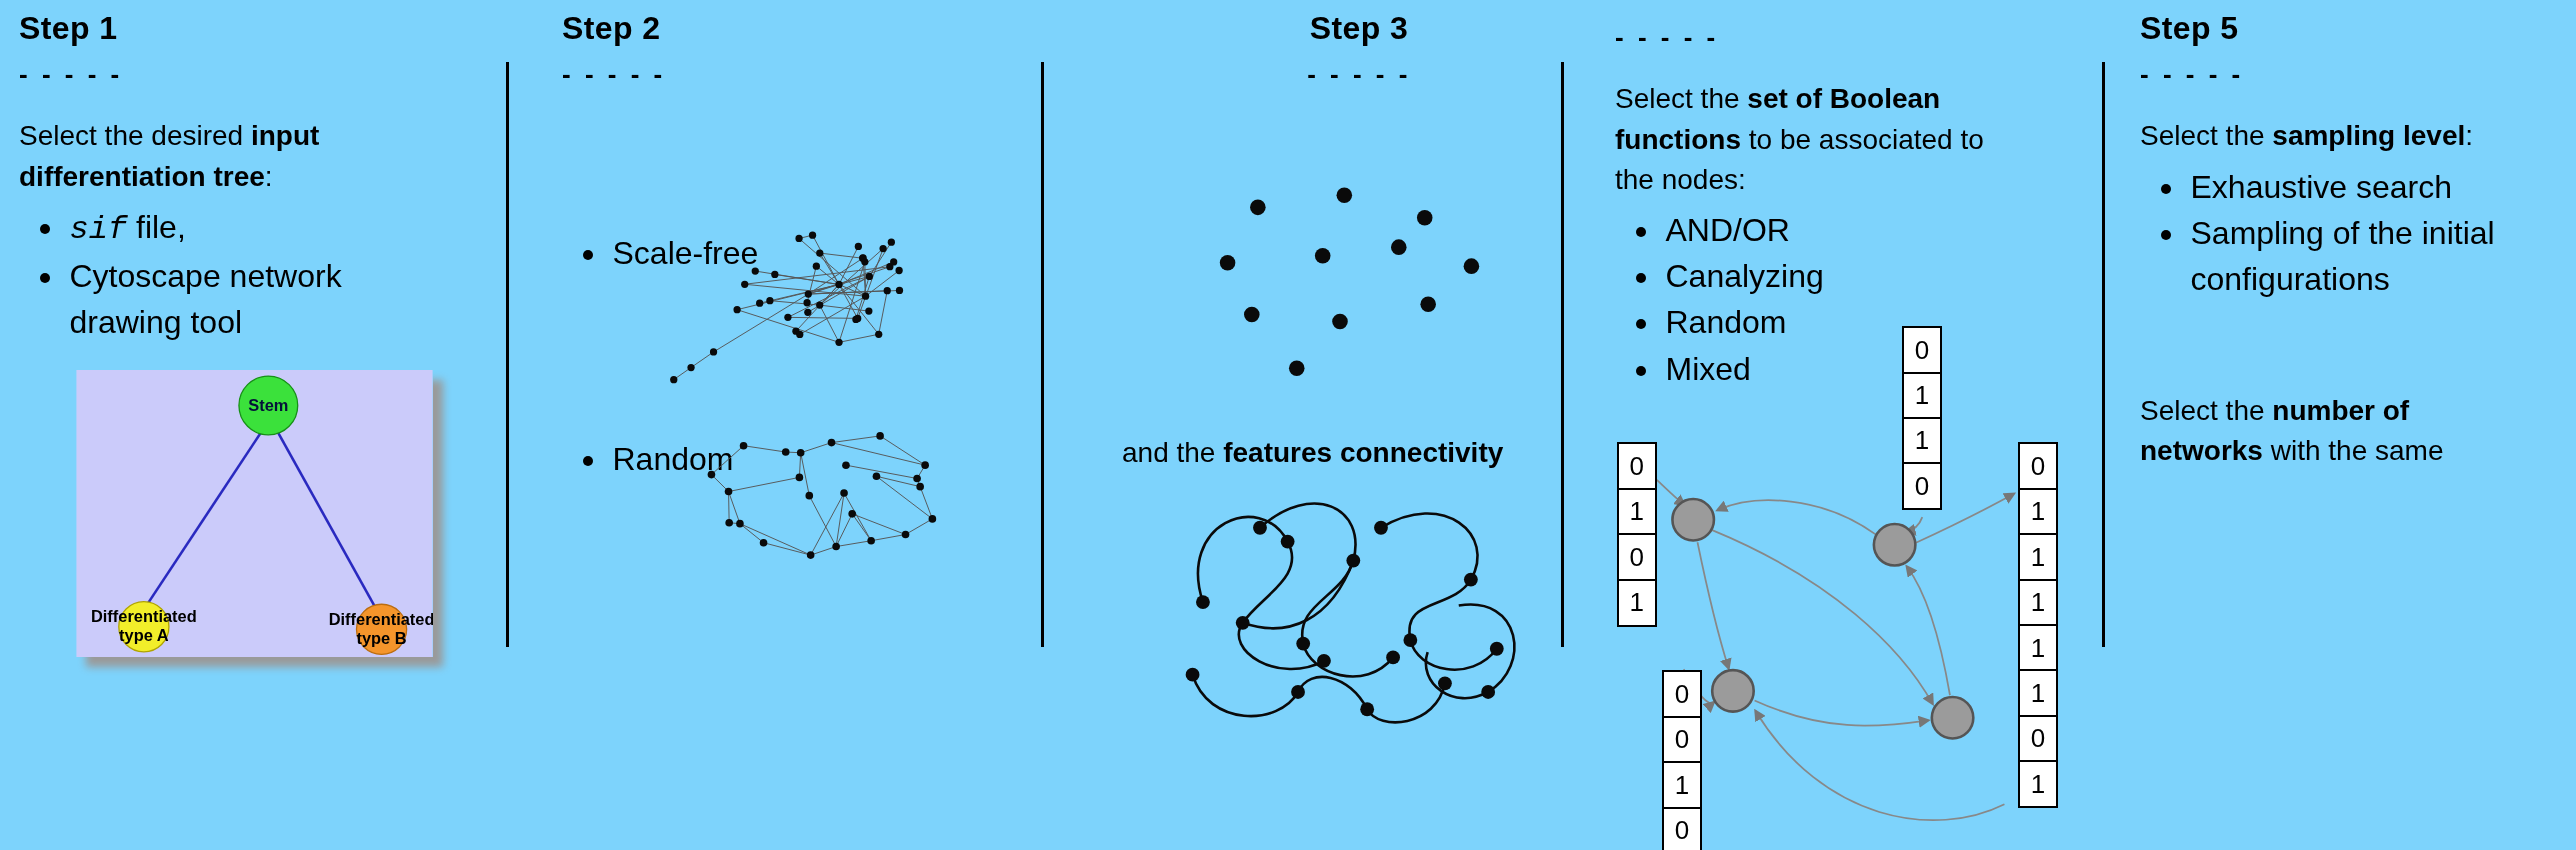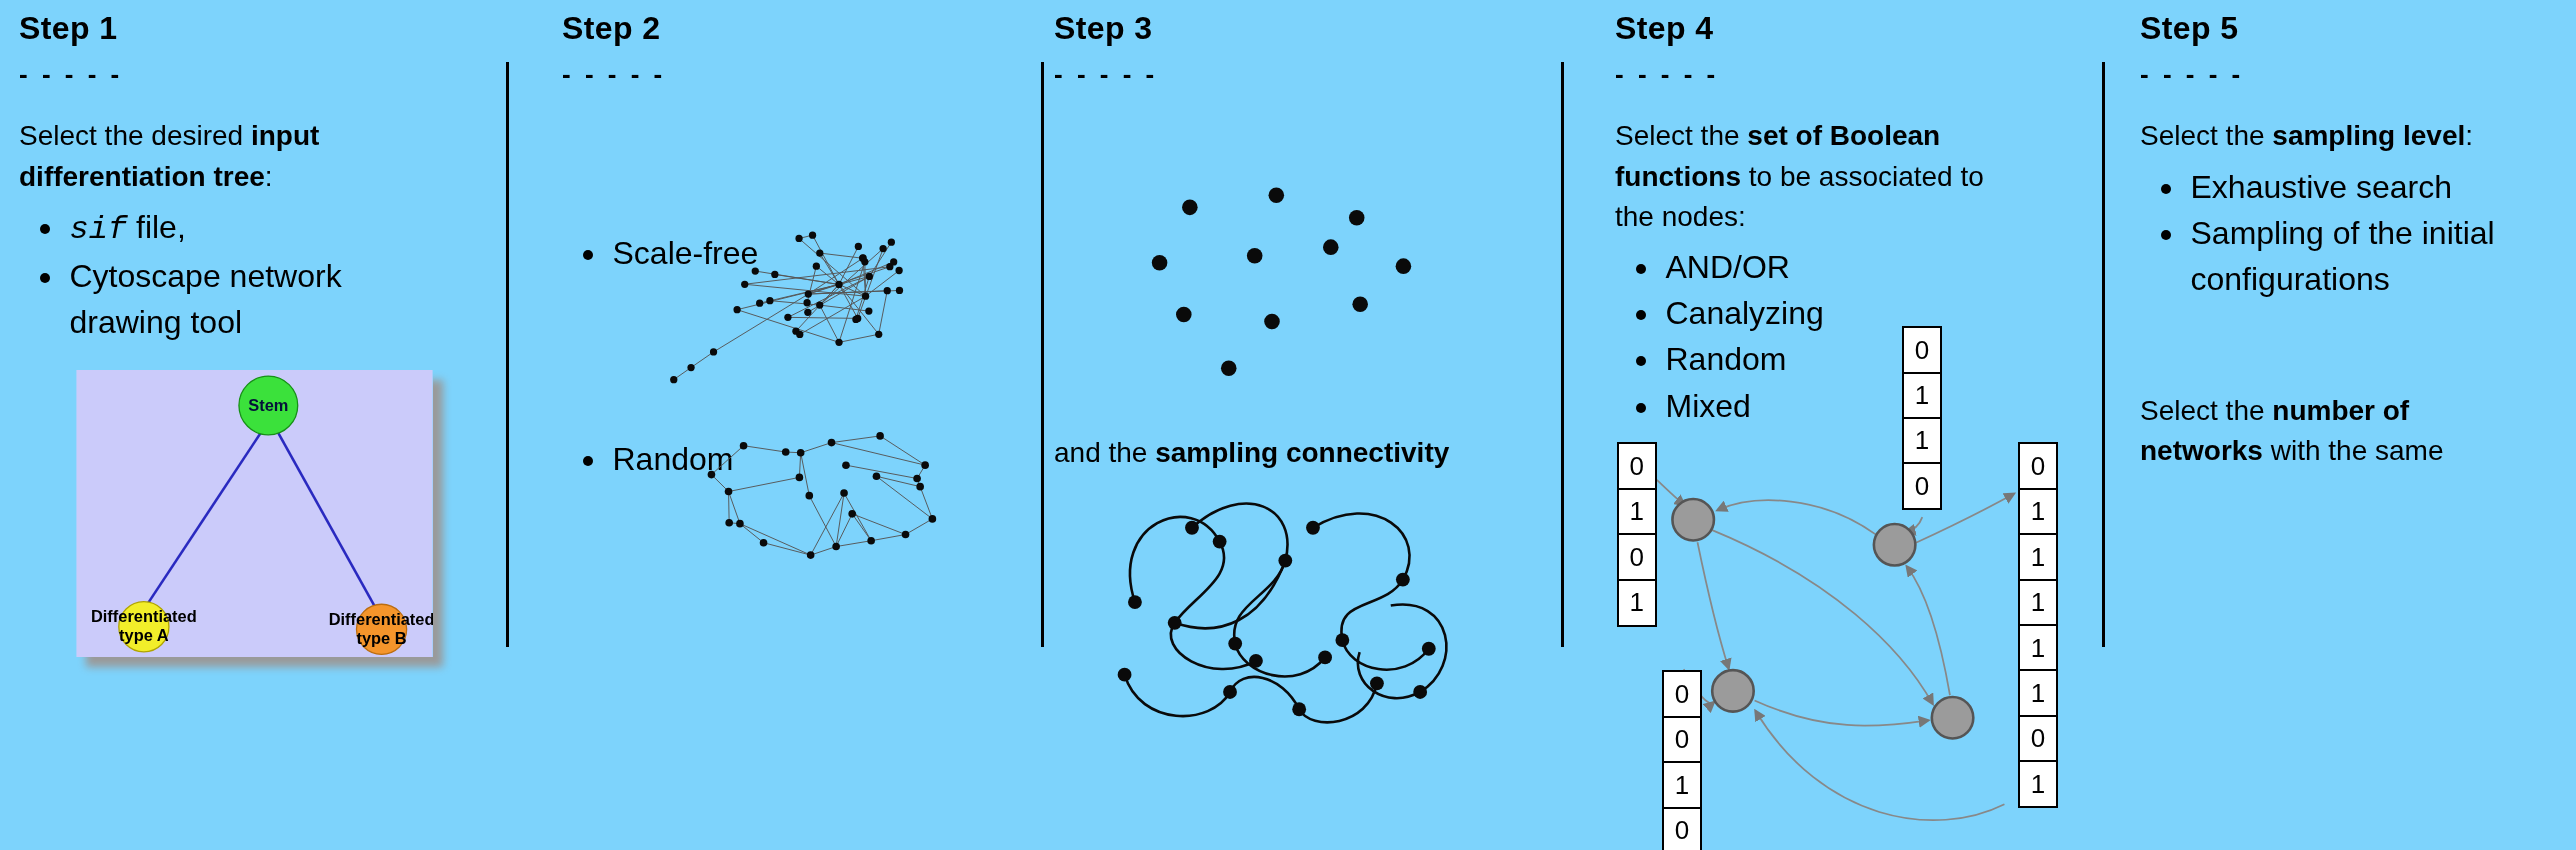--- a/index.html
+++ b/index.html
@@ -3,21 +3,21 @@
 <meta charset="utf-8">
 <style>
   * { margin:0; padding:0; box-sizing:border-box; }
   html,body { background:#ffffff; }
   body { font-family:"Liberation Sans","DejaVu Sans",sans-serif; color:#000; }
   .canvas { position:relative; width:2576px; height:851px; background:#7dd3fc; overflow:hidden;padding-left:42px; }
 
   .col  { position:absolute; top:0; padding-top:10.4px; }
   .col1 { left:19px;   width:407px; }
   .col2 { left:562px;  width:437px; }
-  .col3 { left:1054px; width:474px; }
+  .col3 { left:1122px; width:474px;text-align:center; }
   .col4 { left:1615px; width:450px; }
   .col5 { left:2140px; width:434px; }
 
   .sep { position:absolute; top:62px; height:585px; width:2.6px; background:#000; }
   .sep1 { left:506px; } .sep2 { left:1041px; } .sep3 { left:1561px; } .sep4 { left:2102px; }
 
   .h { font-size:32px; font-weight:bold; letter-spacing:0.4px; }
   .dashes { font-size:26px; font-weight:bold; letter-spacing:3.5px; margin-top:12px; }
   .txt { font-size:28px; line-height:1.44; }
   .b { font-weight:bold; }
@@ -275,21 +275,21 @@
           <circle cx="150" cy="84" r="9" fill="#0a0a0a"></circle>
           <circle cx="238" cy="74" r="9" fill="#0a0a0a"></circle>
           <circle cx="322" cy="96" r="9" fill="#0a0a0a"></circle>
           <circle cx="68" cy="152" r="9" fill="#0a0a0a"></circle>
           <circle cx="170" cy="160" r="9" fill="#0a0a0a"></circle>
           <circle cx="272" cy="140" r="9" fill="#0a0a0a"></circle>
           <circle cx="120" cy="214" r="9" fill="#0a0a0a"></circle>
         </svg>
     </div>
 
-    <p class="txt abs second3"><span>and the </span><span class="b">sampling connectivity</span></p>
+    <p class="txt abs second3"><span>and the </span><span class="b">features connectivity</span></p>
 
     <div class="tangle-fig">
       <svg id="tangle-svg" viewBox="0 0 442 312">
           <path d="M 52 148 C 22 58 118 18 150 78 C 172 118 118 142 98 172 C 76 204 140 244 192 216" fill="none" stroke="#0a0a0a" stroke-width="3"></path>
           <path d="M 118 62 C 178 8 242 38 226 100 C 214 142 158 150 168 196 C 176 232 240 252 272 212" fill="none" stroke="#0a0a0a" stroke-width="3"></path>
           <path d="M 258 62 C 330 18 392 70 362 122 C 340 158 282 142 292 192 C 300 228 362 242 392 202" fill="none" stroke="#0a0a0a" stroke-width="3"></path>
           <path d="M 40 232 C 58 292 140 292 162 252 C 176 222 222 232 242 272 C 256 298 322 292 332 242" fill="none" stroke="#0a0a0a" stroke-width="3"></path>
           <path d="M 348 152 C 420 140 432 222 382 252 C 342 274 300 242 312 206" fill="none" stroke="#0a0a0a" stroke-width="3"></path>
           <path d="M 98 172 C 150 190 200 170 226 100" fill="none" stroke="#0a0a0a" stroke-width="3"></path>
           <circle cx="52" cy="148" r="8" fill="#0a0a0a"></circle>
@@ -309,21 +309,20 @@
           <circle cx="242" cy="272" r="8" fill="#0a0a0a"></circle>
           <circle cx="332" cy="242" r="8" fill="#0a0a0a"></circle>
           <circle cx="382" cy="252" r="8" fill="#0a0a0a"></circle>
         </svg>
     </div>
   </section>
 
   <div class="sep sep3"></div>
 
   <section class="col col4">
-    <h2 class="h">Step 4</h2>
     <div class="dashes">- - - - -</div>
     <p class="txt intro"><span>Select the </span><span class="b">set of Boolean</span><br><span class="b">functions</span><span> to be associated to</span><br><span>the nodes:</span></p>
     <ul class="bullets">
       <li class="txt"><span>AND/OR</span></li>
       <li class="txt"><span>Canalyzing</span></li>
       <li class="txt"><span>Random</span></li>
       <li class="txt"><span>Mixed</span></li>
     </ul>
 
     <div class="bool-fig">

